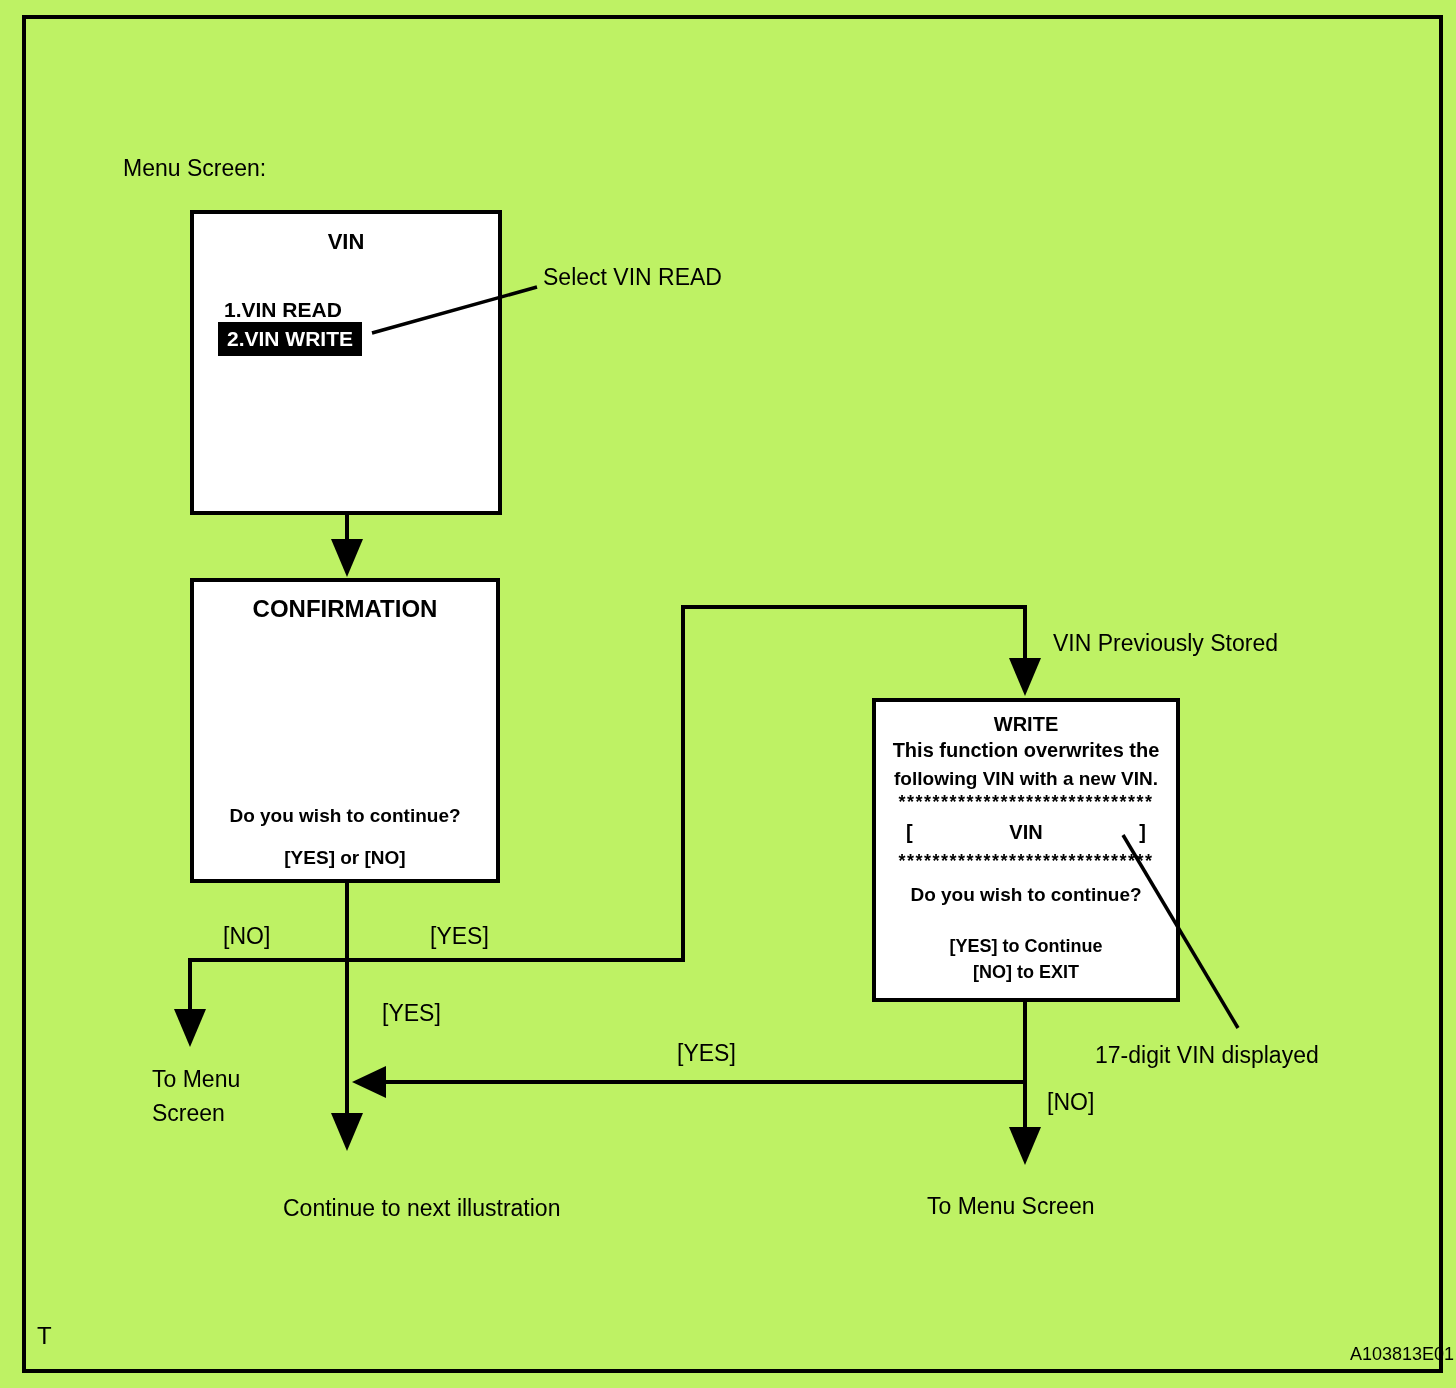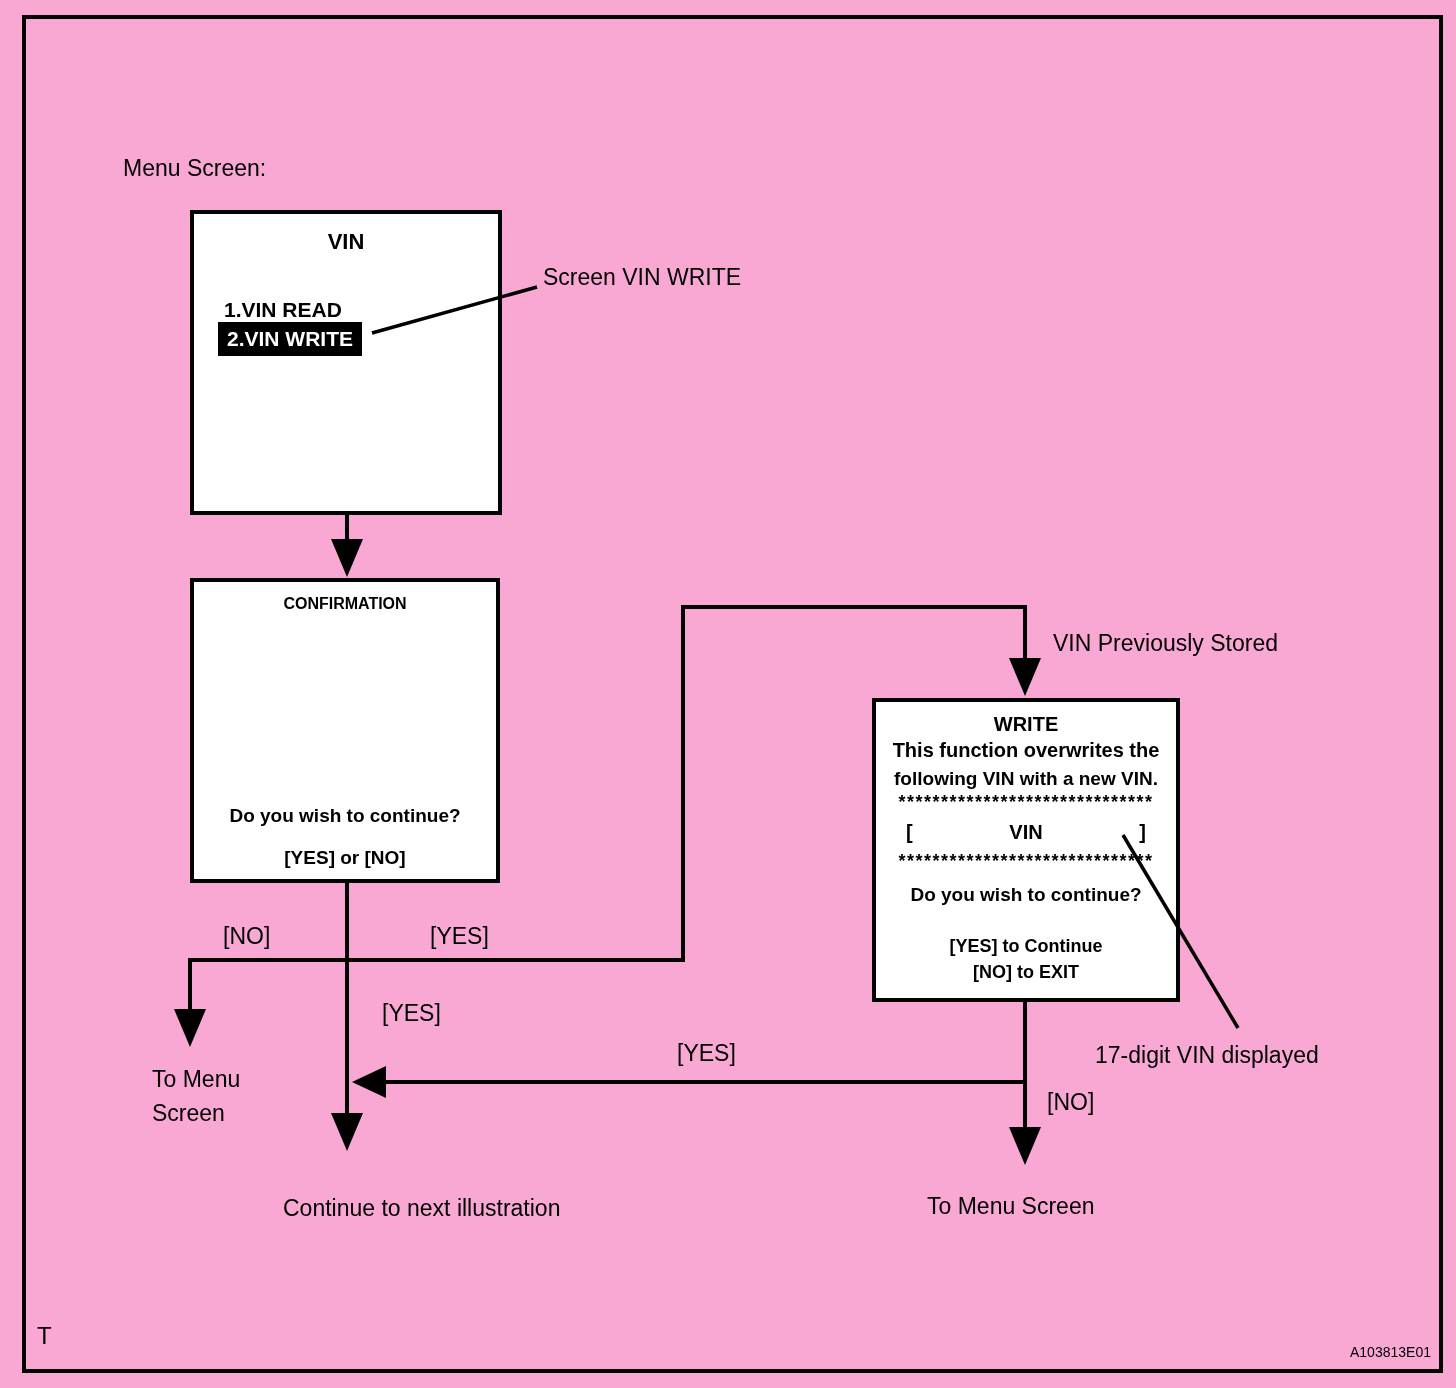--- a/index.html
+++ b/index.html
@@ -1,19 +1,19 @@
 <!DOCTYPE html>
 <html><head>
 <meta charset="utf-8">
 <style>
   html,body{margin:0;padding:0;background:#ffffff;}
   #canvas{
     position:relative;
     width:1456px;height:1388px;
-    background:#f9a8d4;
+    background:#bef264;
     font-family:"Liberation Sans", sans-serif;
     color:#000;
     overflow:hidden;
   }
   .abs{position:absolute;}
   
   #figure-border{
     left:22px;top:15px;width:1421px;height:1358px;
     border:4px solid #000;box-sizing:border-box;
   }
@@ -29,60 +29,60 @@
   .screen .ttl{position:absolute;left:0;width:100%;text-align:center;font-weight:bold;}
   .ctext{position:absolute;left:0;width:100%;text-align:center;font-weight:bold;}
   
   #vin-box{left:190px;top:210px;width:312px;height:305px;}
   #vin-box .ttl{top:15px;font-size:22px;}
   .menu-item{position:absolute;font-weight:bold;font-size:21px;white-space:nowrap;}
   #menu-item-read{left:30px;top:84px;text-align:right;}
   #menu-item-write{left:24px;top:108px;background:#000;color:#fff;padding:5px 9px;}
   
   #conf-box{left:190px;top:578px;width:310px;height:305px;}
-  #conf-box .ttl{top:13px;font-size:16px;}
+  #conf-box .ttl{top:13px;font-size:24px;}
   #conf-body{top:74px;font-size:19px;line-height:23px;}
   #conf-question{top:223px;font-size:19px;}
   #conf-options{top:265px;font-size:19px;}
   
   #notice-box{left:872px;top:698px;width:308px;height:304px;}
   #notice-box .ttl{top:11px;font-size:20px;}
   #notice-line1{top:37px;font-size:20px;}
   #notice-line2{top:66px;font-size:19px;}
   .ast-row{position:absolute;left:0;width:100%;text-align:center;font-weight:bold;font-size:18px;letter-spacing:1.5px;white-space:nowrap;overflow:hidden;}
   #notice-ast1{top:90px;}
   #notice-ast2{top:149px;}
   #notice-vin-row{position:absolute;left:0;top:119px;width:100%;box-sizing:border-box;
     padding:0 30px;display:flex;justify-content:space-between;font-weight:bold;font-size:20px;}
   #notice-question{top:182px;font-size:19px;}
   #notice-yes{top:234px;font-size:18px;}
   #notice-no{top:260px;font-size:18px;}
   
   .lbl{position:absolute;font-size:23px;white-space:nowrap;}
   .lbl2{line-height:34px;white-space:pre-line;}
   #footer-t{left:37px;top:1322px;font-size:24px;}
-  #footer-code{left:1350px;top:1344px;font-size:14px;}
+  #footer-code{left:1350px;top:1344px;font-size:18px;}
   #svg-overlay{position:absolute;left:0;top:0;pointer-events:none;}
 </style>
 </head>
 <body>
 
 <div id="canvas">
 
   <div class="abs" id="figure-border"></div>
 
   <div class="abs lbl" style="left:123px;top:155px;">Menu Screen:</div>
 
   <div class="abs screen" id="vin-box">
     <div class="ttl">VIN</div>
     <div class="menu-item" id="menu-item-read">1.VIN READ</div>
     <div class="menu-item" id="menu-item-write">2.VIN WRITE</div>
   </div>
 
-  <div class="abs lbl" style="left:543px;top:264px;">Screen VIN WRITE</div>
+  <div class="abs lbl" style="left:543px;top:264px;">Select VIN READ</div>
 
   <div class="abs vline" style="left:345px;top:515px;width:4px;height:32px;"></div>
   <div class="abs arrow-down" style="left:331px;top:539px;"></div>
 
   <div class="abs screen" id="conf-box">
     <div class="ttl">CONFIRMATION</div>
     <div class="ctext" id="conf-question">Do you wish to continue?</div>
     <div class="ctext" id="conf-options">[YES] or [NO]</div>
   </div>
 

